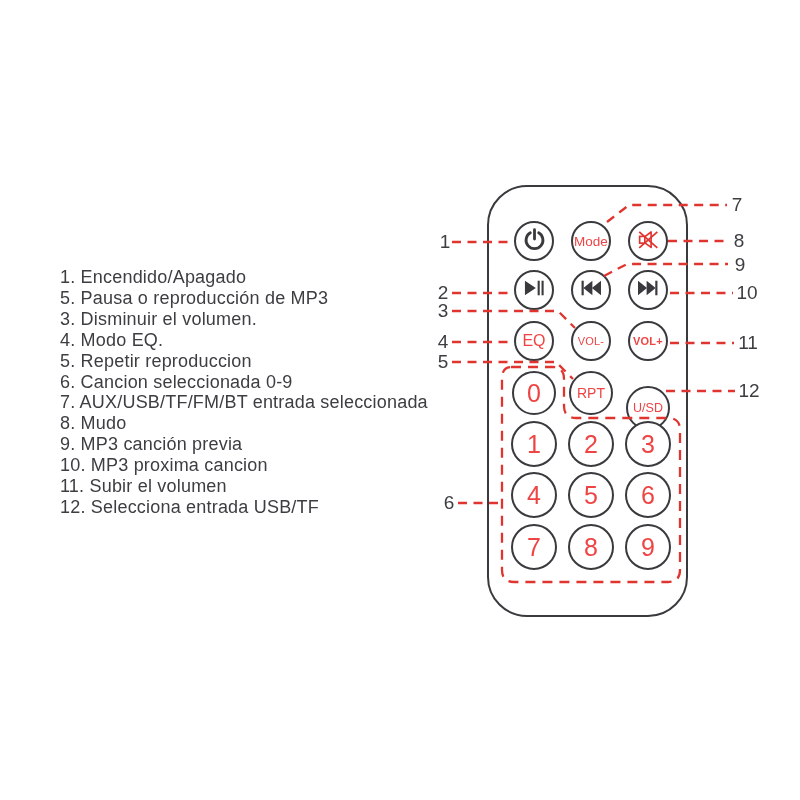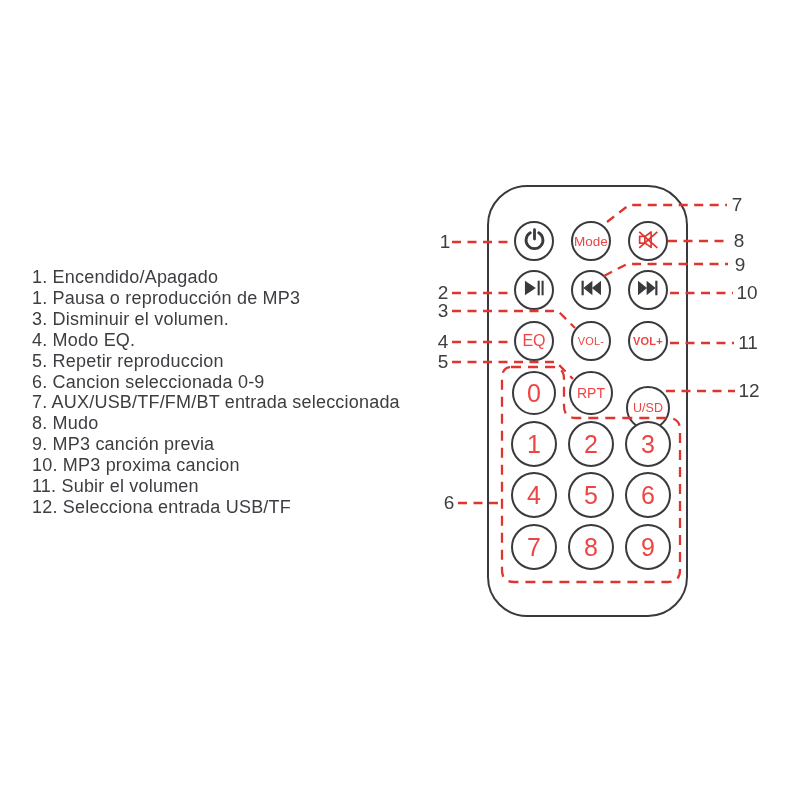--- a/index.html
+++ b/index.html
@@ -1,21 +1,21 @@
 <!DOCTYPE html>
 <html><head>
 <meta charset="utf-8">
 <style>
   html,body { margin:0; padding:0; background:#ffffff; }
   .stage {
     position:relative; width:800px; height:800px; background:#ffffff;
     font-family:"Liberation Sans", sans-serif; overflow:hidden;
   }
   
-  .legend { position:absolute; left:32px; top:267px; color:#3d3d42;
+  .legend { position:absolute; left:60px; top:267px; color:#3d3d42;
             font-size:18px; line-height:20.9px; letter-spacing:0.2px; white-space:nowrap; }
   
   .remote-body { position:absolute; left:487px; top:185px; width:201px; height:432px;
                  border:2px solid #3a3a3e; border-radius:40px; background:#ffffff;
                  box-sizing:border-box; }
   
   .btn { position:absolute; border:2px solid #3a3a3e; border-radius:50%; background:#ffffff;
          box-sizing:border-box; display:flex; align-items:center; justify-content:center;
          color:#ef4444; }
   .d40 { width:40px; height:40px; }
@@ -33,21 +33,21 @@
   .callout-num { position:absolute; transform:translate(-50%,-50%);
                  font-size:19px; color:#3d3d42; }
 </style>
 </head>
 <body>
 
 <div class="stage">
 
   <div class="legend">
     <div>1. Encendido/Apagado</div>
-    <div>1. Pausa o reproducción de MP3</div>
+    <div>5. Pausa o reproducción de MP3</div>
     <div>3. Disminuir el volumen.</div>
     <div>4. Modo EQ.</div>
     <div>5. Repetir reproduccion</div>
     <div>6. Cancion seleccionada 0-9</div>
     <div>7. AUX/USB/TF/FM/BT entrada seleccionada</div>
     <div>8. Mudo</div>
     <div>9. MP3 canción previa</div>
     <div>10. MP3 proxima cancion</div>
     <div>11. Subir el volumen</div>
     <div>12. Selecciona entrada USB/TF</div>

